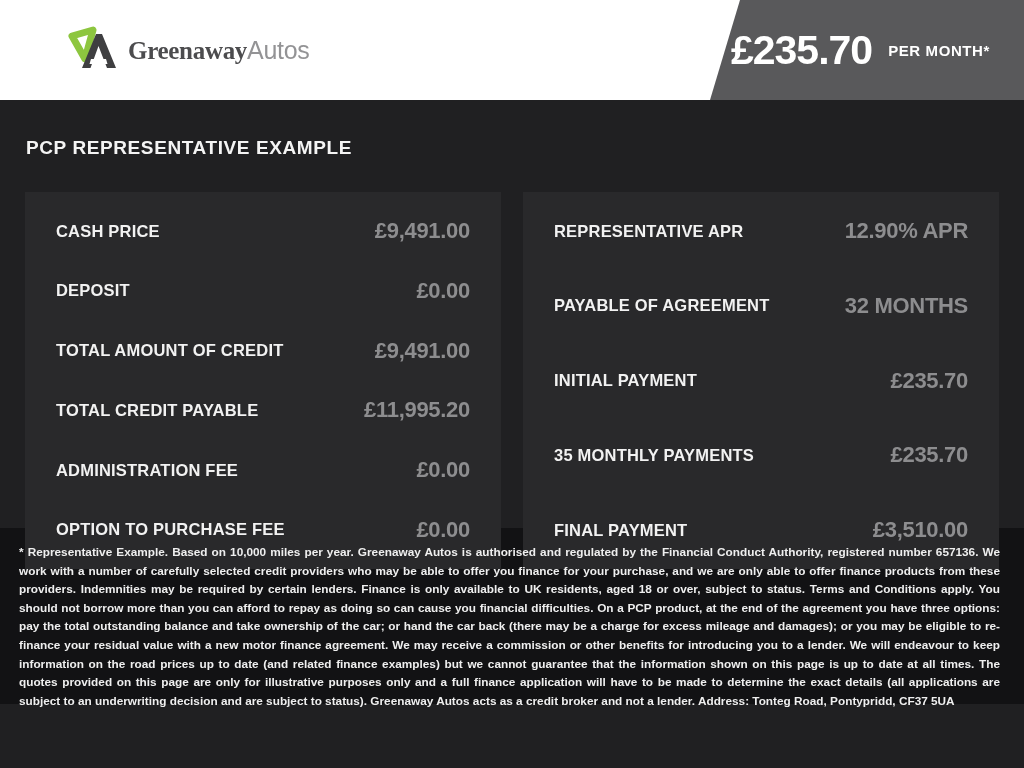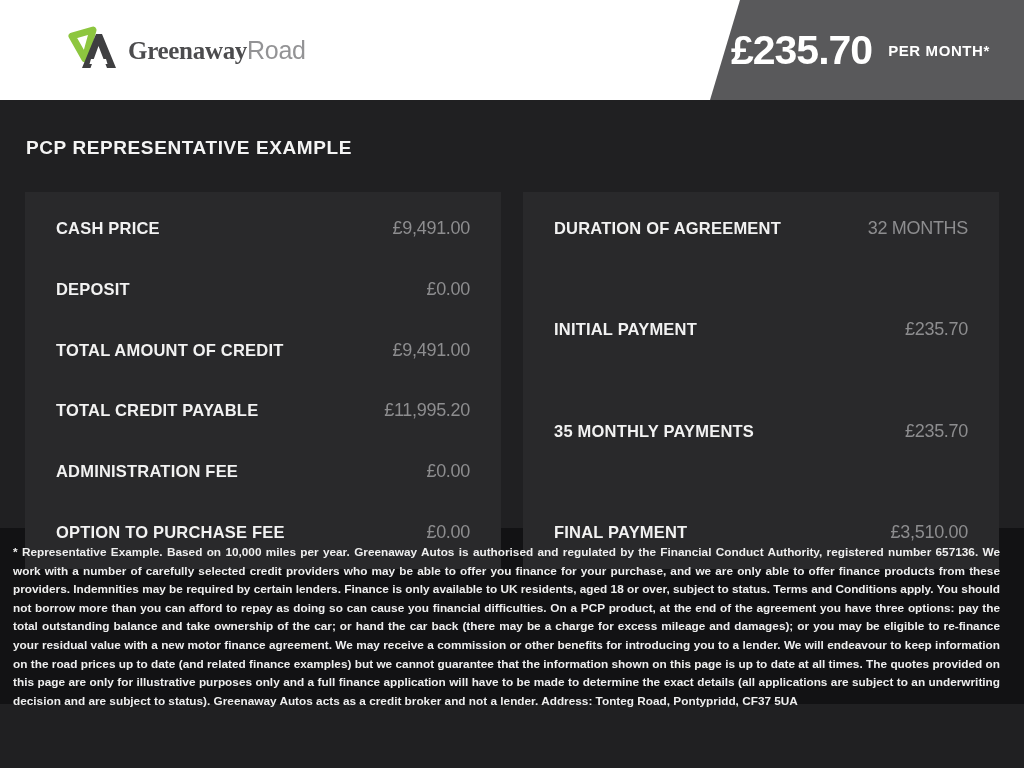--- a/index.html
+++ b/index.html
@@ -43,27 +43,27 @@
     flex:1;height:377px;background:#29292b;box-sizing:border-box;
     padding:26px 31px;display:flex;flex-direction:column;
     justify-content:space-between;
   }
   .frow{display:flex;justify-content:space-between;align-items:center;}
   .frow .label{
     color:#f2f2f2;font-size:16.5px;font-weight:700;letter-spacing:0.2px;
     white-space:nowrap;
   }
   .frow .value{
-    color:#8d8d8f;font-size:18px;font-weight:400;letter-spacing:-0.3px;
+    color:#8d8d8f;font-size:22px;font-weight:700;letter-spacing:-0.3px;
     white-space:nowrap;
   }
   
   .footer{
     height:176px;background:#121214;box-sizing:border-box;
-    padding:15px 24px 0 13px;
+    padding:15px 24px 0 19px;
   }
   .disclaimer{
     color:#efefef;font-size:11.8px;font-weight:700;line-height:18.6px;
     text-align:justify;margin:0;
   }
   .logo-svg{display:block;}
 </style>
 </head>
 <body>
 
@@ -71,21 +71,21 @@
   <div class="brand">
     <span>
       <svg class="logo-svg" width="52" height="48" viewBox="0 0 52 48">
 
         <path d="M6 10 L27 4 L19 33 Z" fill="none" stroke="#8dc63f" stroke-width="7" stroke-linejoin="round"></path>
 
         <path d="M16 42 L30 8 L36 8 L50 42 L41 42 L32.5 20 L24.5 42 Z" fill="#3f3f41"></path>
         <path d="M25 33 L40 33 L41.5 38 L23.5 38 Z" fill="#ffffff"></path>
       </svg>
     </span>
-    <span class="brand-text"><span class="brand-primary">Greenaway</span><span class="brand-secondary">Road</span></span>
+    <span class="brand-text"><span class="brand-primary">Greenaway</span><span class="brand-secondary">Autos</span></span>
   </div>
   <div class="price-banner">
     <span class="price-amount">£235.70</span>
     <span class="price-period">PER MONTH*</span>
   </div>
 </div>
 
 <div class="main">
   <h1 class="page-title">PCP REPRESENTATIVE EXAMPLE</h1>
   <div class="tables">
@@ -112,21 +112,25 @@
         <span class="value">£0.00</span>
       </div>
       <div class="frow">
         <span class="label">OPTION TO PURCHASE FEE</span>
         <span class="value">£0.00</span>
       </div>
     </div>
 
     <div class="panel">
       <div class="frow">
-        <span class="label">DURATION OF AGREEMENT</span>
+        <span class="label">REPRESENTATIVE APR</span>
+        <span class="value">12.90% APR</span>
+      </div>
+      <div class="frow">
+        <span class="label">PAYABLE OF AGREEMENT</span>
         <span class="value">32 MONTHS</span>
       </div>
       <div class="frow">
         <span class="label">INITIAL PAYMENT</span>
         <span class="value">£235.70</span>
       </div>
       <div class="frow">
         <span class="label">35 MONTHLY PAYMENTS</span>
         <span class="value">£235.70</span>
       </div>

